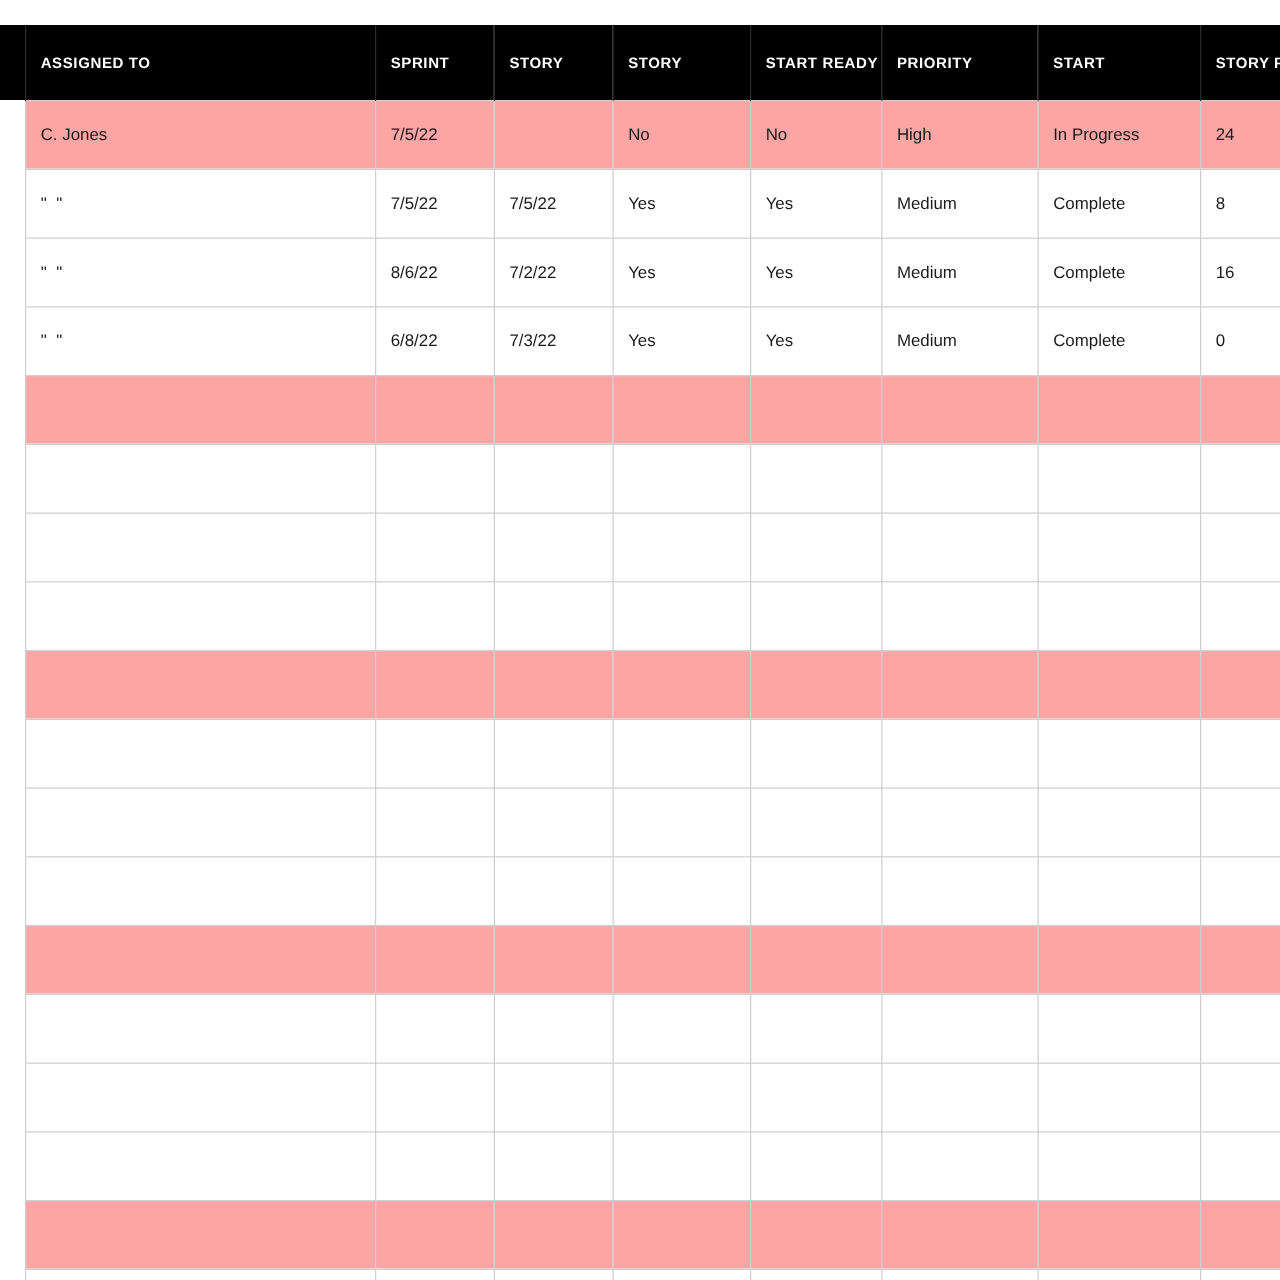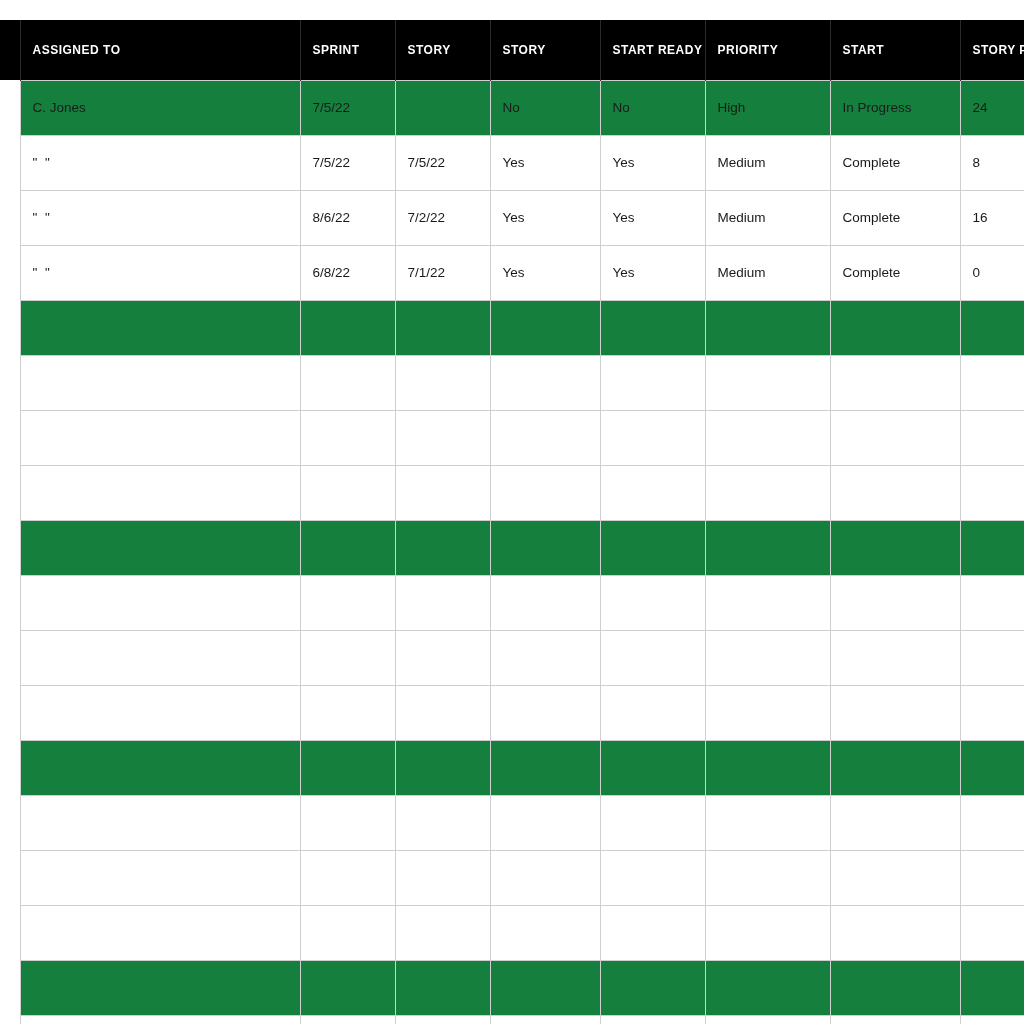--- a/index.html
+++ b/index.html
@@ -58,21 +58,21 @@
     vertical-align: middle;
     background: #ffffff;
   }
   td.lead {
     border-left: none;
     border-top: none;
     border-bottom: none;
     background: #ffffff;
     padding: 0;
   }
-  tr.summary td { background: #15803d; }
+  tr.summary td { background: #fca5a5; }
   tr.summary td.lead { background: #ffffff; }
 
   
   .ditto { letter-spacing: 2px; }
 </style>
 </head>
 <body>
 <div class="viewport">
 
 <table>
@@ -131,21 +131,21 @@
           <td>Yes</td>
           <td>Yes</td>
           <td>Medium</td>
           <td>Complete</td>
           <td>16</td>
         </tr>
         <tr>
           <td class="lead"></td>
           <td><span class="ditto">" "</span></td>
           <td>6/8/22</td>
-          <td>7/1/22</td>
+          <td>7/3/22</td>
           <td>Yes</td>
           <td>Yes</td>
           <td>Medium</td>
           <td>Complete</td>
           <td>0</td>
         </tr>
         <tr class="summary">
           <td class="lead"></td>
           <td></td>
           <td></td>

